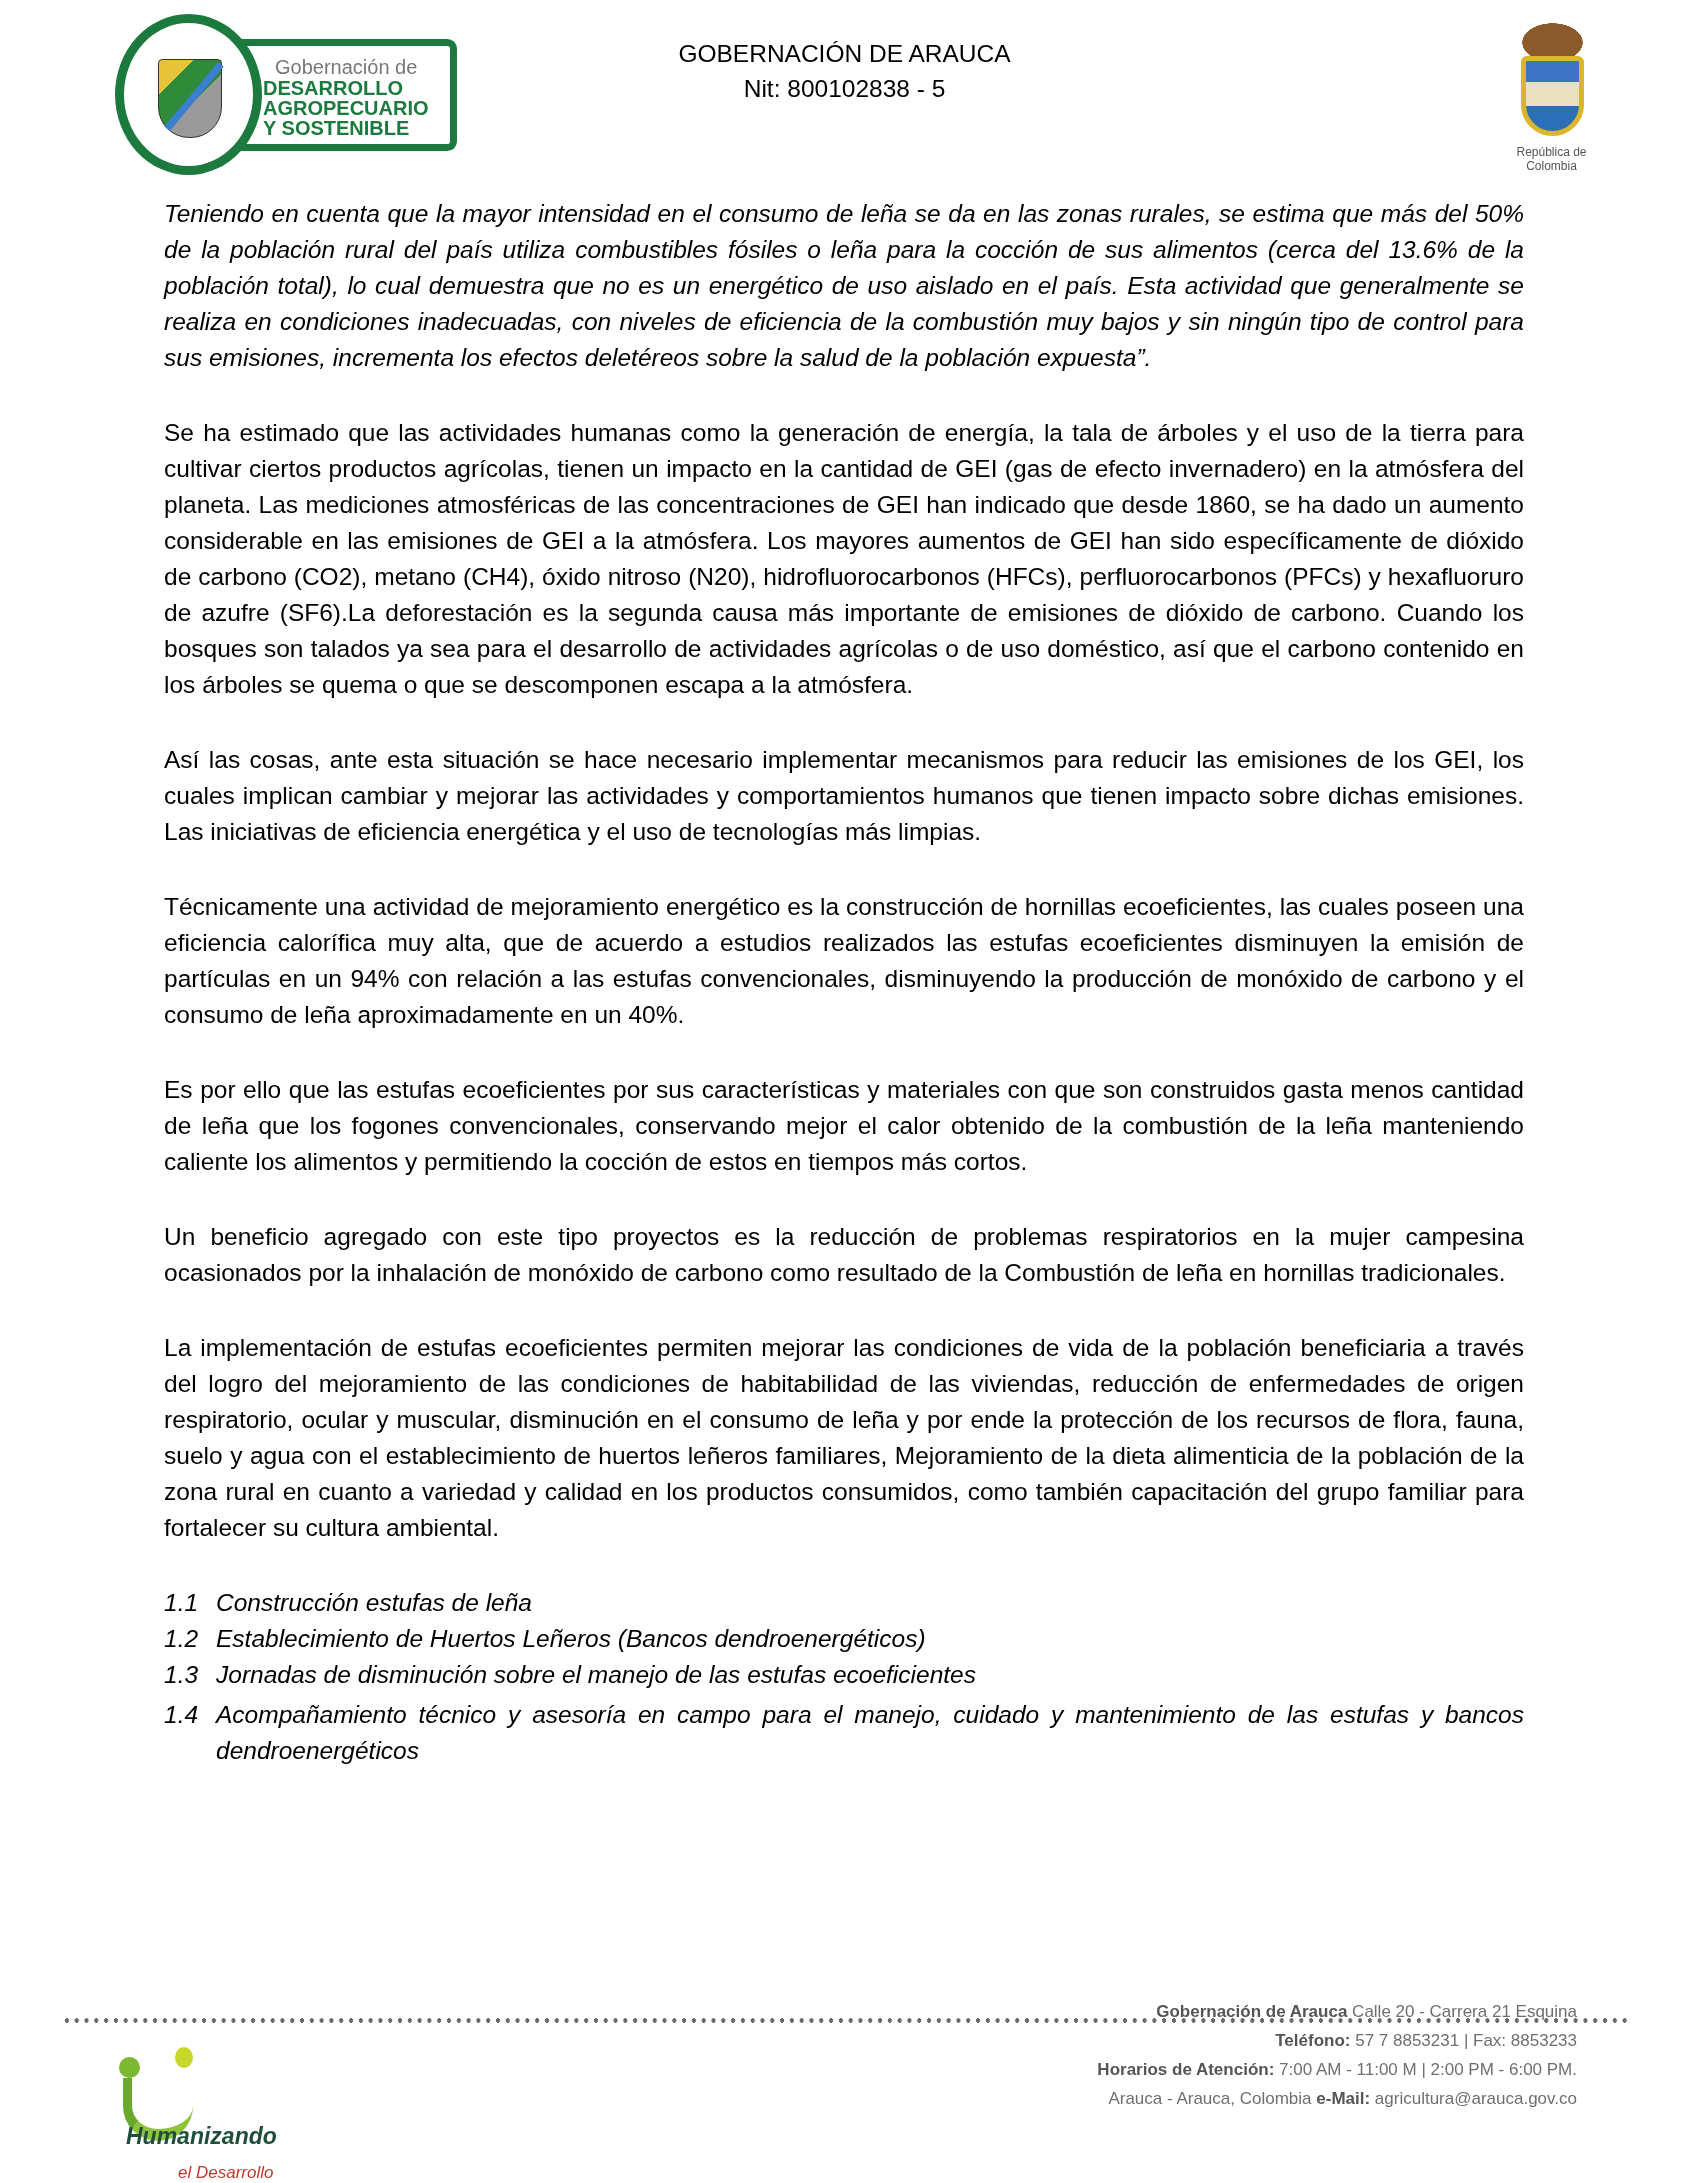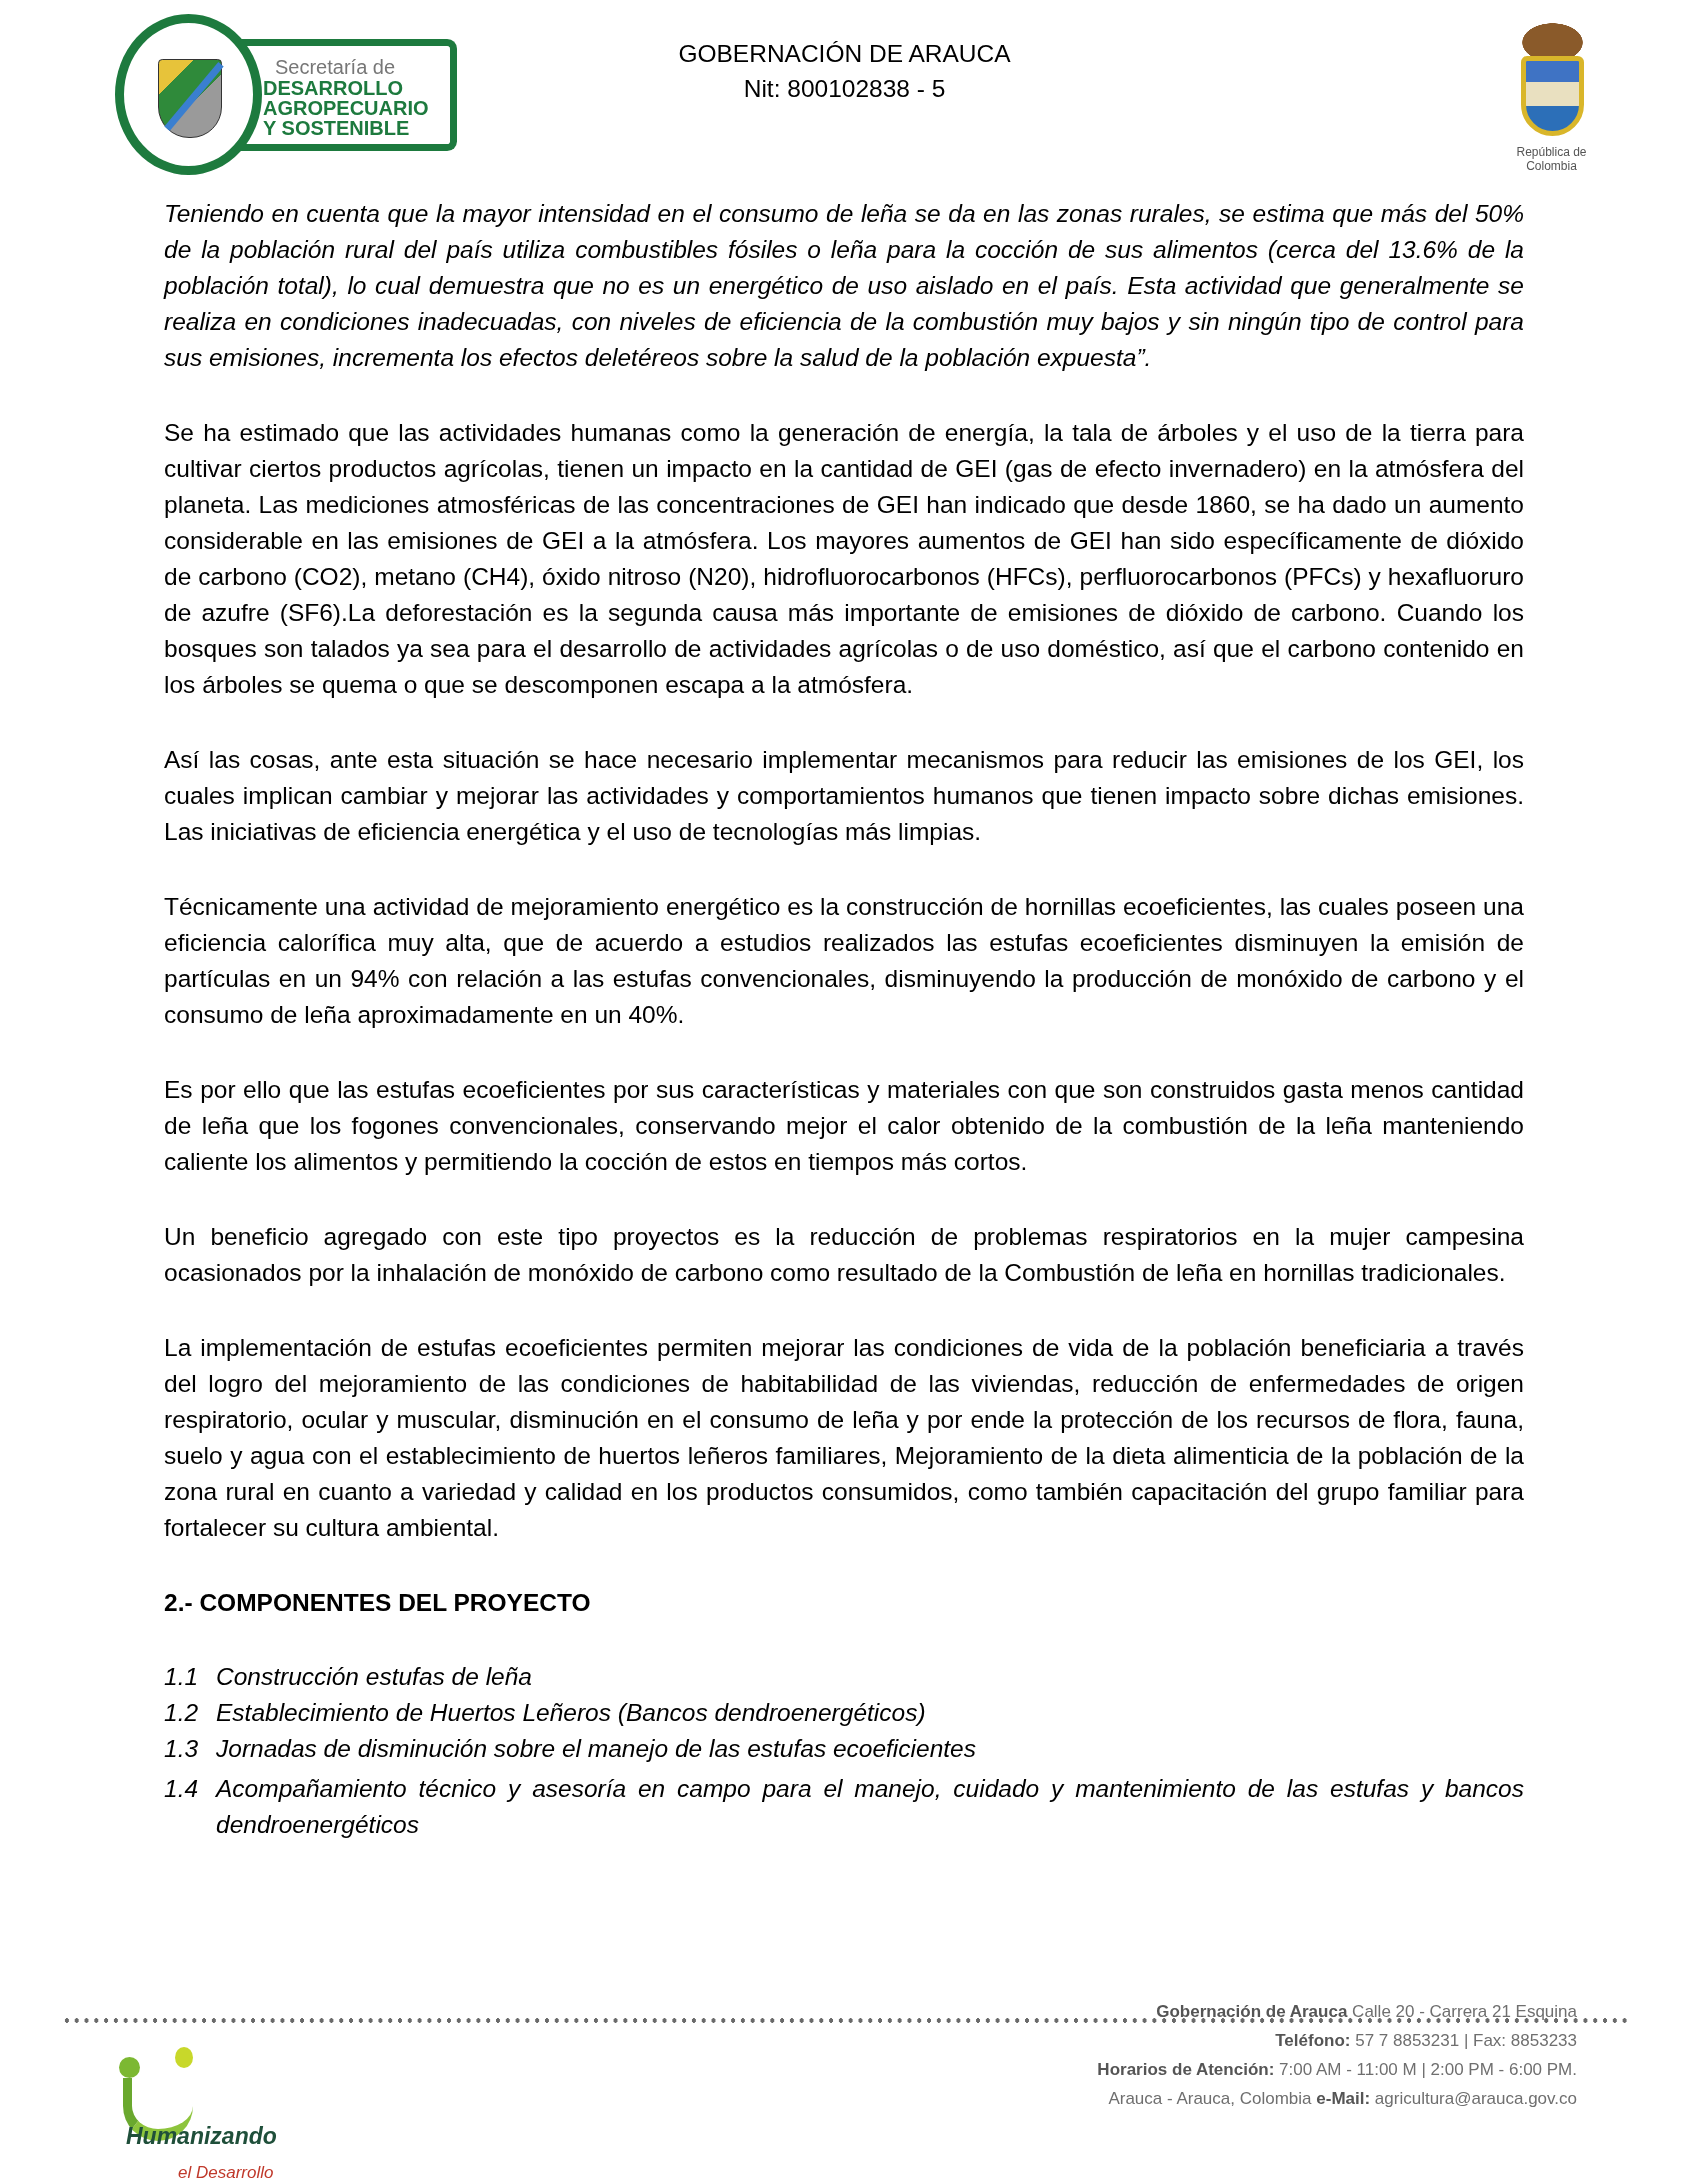--- a/index.html
+++ b/index.html
@@ -52,21 +52,21 @@
 </head>
 <body>
 
 <div class="header">
   <div class="logo-left">
     <div class="logo-seal">
       <div class="shield"></div>
       <div class="stripe"></div>
     </div>
     <div class="logo-box"></div>
-    <div class="logo-text1">Secretaría de</div>
+    <div class="logo-text1">Gobernación de</div>
     <div class="logo-text2">
       <div>DESARROLLO</div>
       <div>AGROPECUARIO</div>
       <div>Y SOSTENIBLE</div>
     </div>
   </div>
   <div class="header-center">
     <div>GOBERNACIÓN DE ARAUCA</div>
     <div>Nit: 800102838 - 5</div>
   </div>
@@ -78,21 +78,20 @@
 </div>
 
 <div class="content">
   <p class="italic">Teniendo en cuenta que la mayor intensidad en el consumo de leña se da en las zonas rurales, se estima que más del 50% de la población rural del país utiliza combustibles fósiles o leña para la cocción de sus alimentos (cerca del 13.6% de la población total), lo cual demuestra que no es un energético de uso aislado en el país.  Esta actividad que generalmente se realiza en condiciones inadecuadas, con niveles de eficiencia de la combustión muy bajos y sin ningún tipo de control para sus emisiones, incrementa los efectos deletéreos sobre la salud de la población expuesta”.</p>
   <p>Se ha estimado que las actividades humanas como la generación de energía, la tala de árboles y el uso de la tierra para cultivar ciertos productos agrícolas, tienen un impacto en la cantidad de GEI (gas de efecto invernadero) en la atmósfera del planeta. Las mediciones atmosféricas de las concentraciones de GEI han indicado que desde 1860, se ha dado un aumento considerable en las emisiones de GEI a la atmósfera. Los mayores aumentos de GEI han sido específicamente de dióxido de carbono (CO2), metano (CH4), óxido nitroso (N20), hidrofluorocarbonos (HFCs), perfluorocarbonos (PFCs) y hexafluoruro de azufre (SF6).La deforestación es la segunda causa más importante de emisiones de dióxido de carbono. Cuando los bosques son talados ya sea para el desarrollo de actividades agrícolas o de uso doméstico, así que el carbono contenido en los árboles se quema o que se descomponen escapa a la atmósfera.</p>
   <p>Así las cosas, ante esta situación se hace necesario implementar mecanismos para reducir las emisiones de los GEI, los cuales implican cambiar y mejorar las actividades y comportamientos humanos que tienen impacto sobre dichas emisiones. Las iniciativas de eficiencia energética y el uso de tecnologías más limpias.</p>
   <p>Técnicamente una actividad de mejoramiento energético es la construcción de hornillas ecoeficientes, las cuales poseen una eficiencia calorífica muy alta, que de acuerdo a estudios realizados las estufas ecoeficientes disminuyen la emisión de partículas en un 94% con relación a las estufas convencionales, disminuyendo la producción de monóxido de carbono y el consumo de leña aproximadamente en un 40%.</p>
   <p>Es por ello que las estufas ecoeficientes por sus características y materiales con que son construidos gasta menos cantidad de leña que los fogones convencionales, conservando mejor el calor obtenido de la combustión de la leña manteniendo caliente los alimentos y permitiendo la cocción de estos en tiempos más cortos.</p>
   <p>Un beneficio agregado con este tipo proyectos es la reducción de problemas respiratorios en la mujer campesina ocasionados por la inhalación de monóxido de carbono como resultado de la Combustión de leña en hornillas tradicionales.</p>
   <p>La implementación de estufas ecoeficientes permiten mejorar las condiciones de vida de la población beneficiaria a través del logro del mejoramiento de las condiciones de habitabilidad de las viviendas, reducción de enfermedades de origen respiratorio, ocular y muscular, disminución en el consumo de leña y por ende la protección de los recursos de flora, fauna, suelo y agua con el establecimiento de huertos leñeros familiares, Mejoramiento de la dieta alimenticia de la población de la zona rural en cuanto a variedad y calidad en los productos consumidos, como también capacitación del grupo familiar para fortalecer su cultura ambiental.</p>
-  <div class="section-title">2.- COMPONENTES DEL PROYECTO</div>
   <ul class="list">
     <li>
         <span class="num">1.1</span>
         <span class="txt">Construcción estufas de leña</span>
       </li>
     <li>
         <span class="num">1.2</span>
         <span class="txt">Establecimiento de Huertos Leñeros (Bancos dendroenergéticos)</span>
       </li>
     <li>

